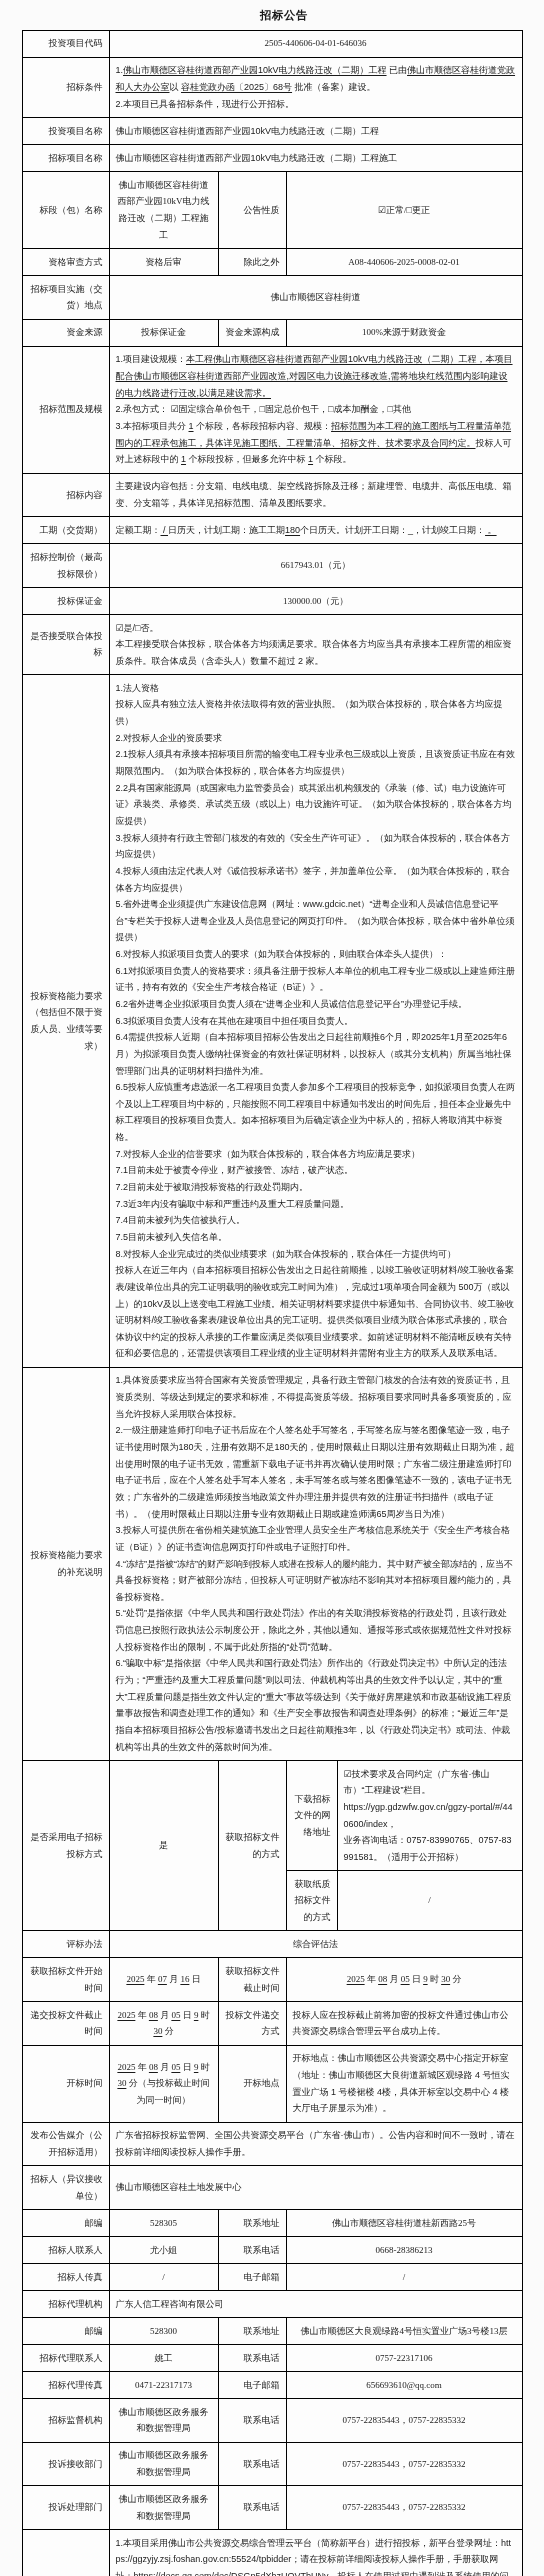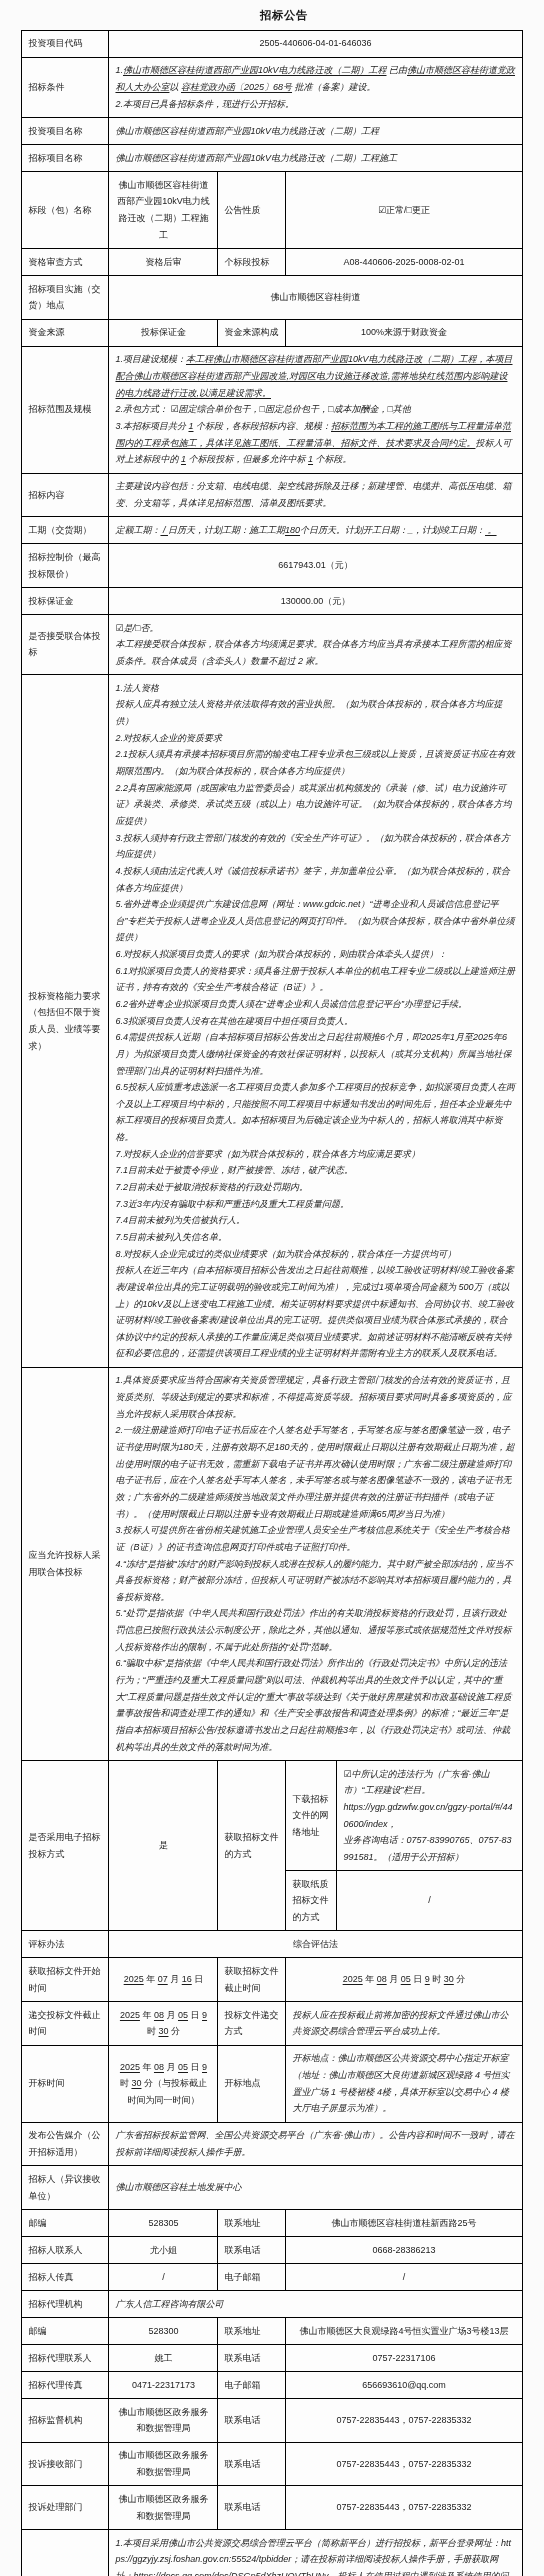--- a/index.html
+++ b/index.html
@@ -27,23 +27,23 @@
   }
   table.main td{
     border:1px solid #000;
     font-size:9px;
     line-height:1.85;
     padding:4.7px 6px;
     vertical-align:middle;
     word-break:break-all;
     overflow-wrap:anywhere;
   }
-  td.lb{ text-align:left; padding:4.7px 4px; }
-  td.ct{ text-align:center; }
-  td.lf{ text-align:left;font-style:italic; }
+  td.lb{ text-align:right; padding:4.7px 4px; }
+  td.ct{ text-align:center;font-family:Liberation Serif, serif; }
+  td.lf{ text-align:left; }
   .ln{ min-height:1em; }
   .u{ text-decoration:underline; text-underline-offset:2px; }
 </style>
 </head>
 <body>
 
 <div class="page">
   <div class="doc-title"><span>招标公告</span></div>
   <table class="main">
     <colgroup>
@@ -102,21 +102,21 @@
           </td>
         </tr>
         <tr>
           <td class="lb">
             <div class="ln"><span>资格审查方式</span></div>
           </td>
           <td class="ct">
             <div class="ln"><span>资格后审</span></div>
           </td>
           <td class="lb">
-            <div class="ln"><span>个标段投标</span></div>
+            <div class="ln"><span>除此之外</span></div>
           </td>
           <td colspan="2" class="ct">
             <div class="ln"><span>A08-440606-2025-0008-02-01</span></div>
           </td>
         </tr>
         <tr>
           <td class="lb">
             <div class="ln"><span>招标项目实施（交货）地点</span></div>
           </td>
           <td colspan="4" class="ct">
@@ -212,21 +212,21 @@
             <div class="ln"><span>7.2目前未处于被取消投标资格的行政处罚期内。</span></div>
             <div class="ln"><span>7.3近3年内没有骗取中标和严重违约及重大工程质量问题。</span></div>
             <div class="ln"><span>7.4目前未被列为失信被执行人。</span></div>
             <div class="ln"><span>7.5目前未被列入失信名单。</span></div>
             <div class="ln"><span>8.对投标人企业完成过的类似业绩要求（如为联合体投标的，联合体任一方提供均可）</span></div>
             <div class="ln"><span>投标人在近三年内（自本招标项目招标公告发出之日起往前顺推，以竣工验收证明材料/竣工验收备案表/建设单位出具的完工证明载明的验收或完工时间为准），完成过1项单项合同金额为 500万（或以上）的10kV及以上送变电工程施工业绩。相关证明材料要求提供中标通知书、合同协议书、竣工验收证明材料/竣工验收备案表/建设单位出具的完工证明。提供类似项目业绩为联合体形式承接的，联合体协议中约定的投标人承接的工作量应满足类似项目业绩要求。如前述证明材料不能清晰反映有关特征和必要信息的，还需提供该项目工程业绩的业主证明材料并需附有业主方的联系人及联系电话。</span></div>
           </td>
         </tr>
         <tr>
           <td class="lb">
-            <div class="ln"><span>应当允许投标人采用联合体投标</span></div>
+            <div class="ln"><span>投标资格能力要求的补充说明</span></div>
           </td>
           <td colspan="4" class="lf">
             <div class="ln"><span>1.具体资质要求应当符合国家有关资质管理规定，具备行政主管部门核发的合法有效的资质证书，且资质类别、等级达到规定的要求和标准，不得提高资质等级。招标项目要求同时具备多项资质的，应当允许投标人采用联合体投标。</span></div>
             <div class="ln"><span>2.一级注册建造师打印电子证书后应在个人签名处手写签名，手写签名应与签名图像笔迹一致，电子证书使用时限为180天，注册有效期不足180天的，使用时限截止日期以注册有效期截止日期为准，超出使用时限的电子证书无效，需重新下载电子证书并再次确认使用时限；广东省二级注册建造师打印电子证书后，应在个人签名处手写本人签名，未手写签名或与签名图像笔迹不一致的，该电子证书无效；广东省外的二级建造师须按当地政策文件办理注册并提供有效的注册证书扫描件（或电子证书）。（使用时限截止日期以注册专业有效期截止日期或建造师满65周岁当日为准）</span></div>
             <div class="ln"><span>3.投标人可提供所在省份相关建筑施工企业管理人员安全生产考核信息系统关于《安全生产考核合格证（B证）》的证书查询信息网页打印件或电子证照打印件。</span></div>
             <div class="ln"><span>4.“冻结”是指被“冻结”的财产影响到投标人或潜在投标人的履约能力。其中财产被全部冻结的，应当不具备投标资格；财产被部分冻结，但投标人可证明财产被冻结不影响其对本招标项目履约能力的，具备投标资格。</span></div>
             <div class="ln"><span>5.“处罚”是指依据《中华人民共和国行政处罚法》作出的有关取消投标资格的行政处罚，且该行政处罚信息已按照行政执法公示制度公开，除此之外，其他以通知、通报等形式或依据规范性文件对投标人投标资格作出的限制，不属于此处所指的“处罚”范畴。</span></div>
             <div class="ln"><span>6.“骗取中标”是指依据《中华人民共和国行政处罚法》所作出的《行政处罚决定书》中所认定的违法行为；“严重违约及重大工程质量问题”则以司法、仲裁机构等出具的生效文件予以认定，其中的“重大”工程质量问题是指生效文件认定的“重大”事故等级达到《关于做好房屋建筑和市政基础设施工程质量事故报告和调查处理工作的通知》和《生产安全事故报告和调查处理条例》的标准；“最近三年”是指自本招标项目招标公告/投标邀请书发出之日起往前顺推3年，以《行政处罚决定书》或司法、仲裁机构等出具的生效文件的落款时间为准。</span></div>
           </td>
         </tr>
@@ -237,21 +237,21 @@
           <td rowspan="2" class="ct">
             <div class="ln"><span>是</span></div>
           </td>
           <td rowspan="2" class="lb">
             <div class="ln"><span>获取招标文件的方式</span></div>
           </td>
           <td class="lb">
             <div class="ln"><span>下载招标文件的网络地址</span></div>
           </td>
           <td class="lf">
-            <div class="ln"><span>☑中所认定的违法行为（广东省·佛山市）“工程建设”栏目。</span></div>
+            <div class="ln"><span>☑技术要求及合同约定（广东省·佛山市）“工程建设”栏目。</span></div>
             <div class="ln"><span>https://ygp.gdzwfw.gov.cn/ggzy-portal/#/440600/index，</span></div>
             <div class="ln"><span>业务咨询电话：0757-83990765、0757-83991581。（适用于公开招标）</span></div>
           </td>
         </tr>
         <tr>
           <td class="lb">
             <div class="ln"><span>获取纸质招标文件的方式</span></div>
           </td>
           <td class="ct">
             <div class="ln"><span>/</span></div>

